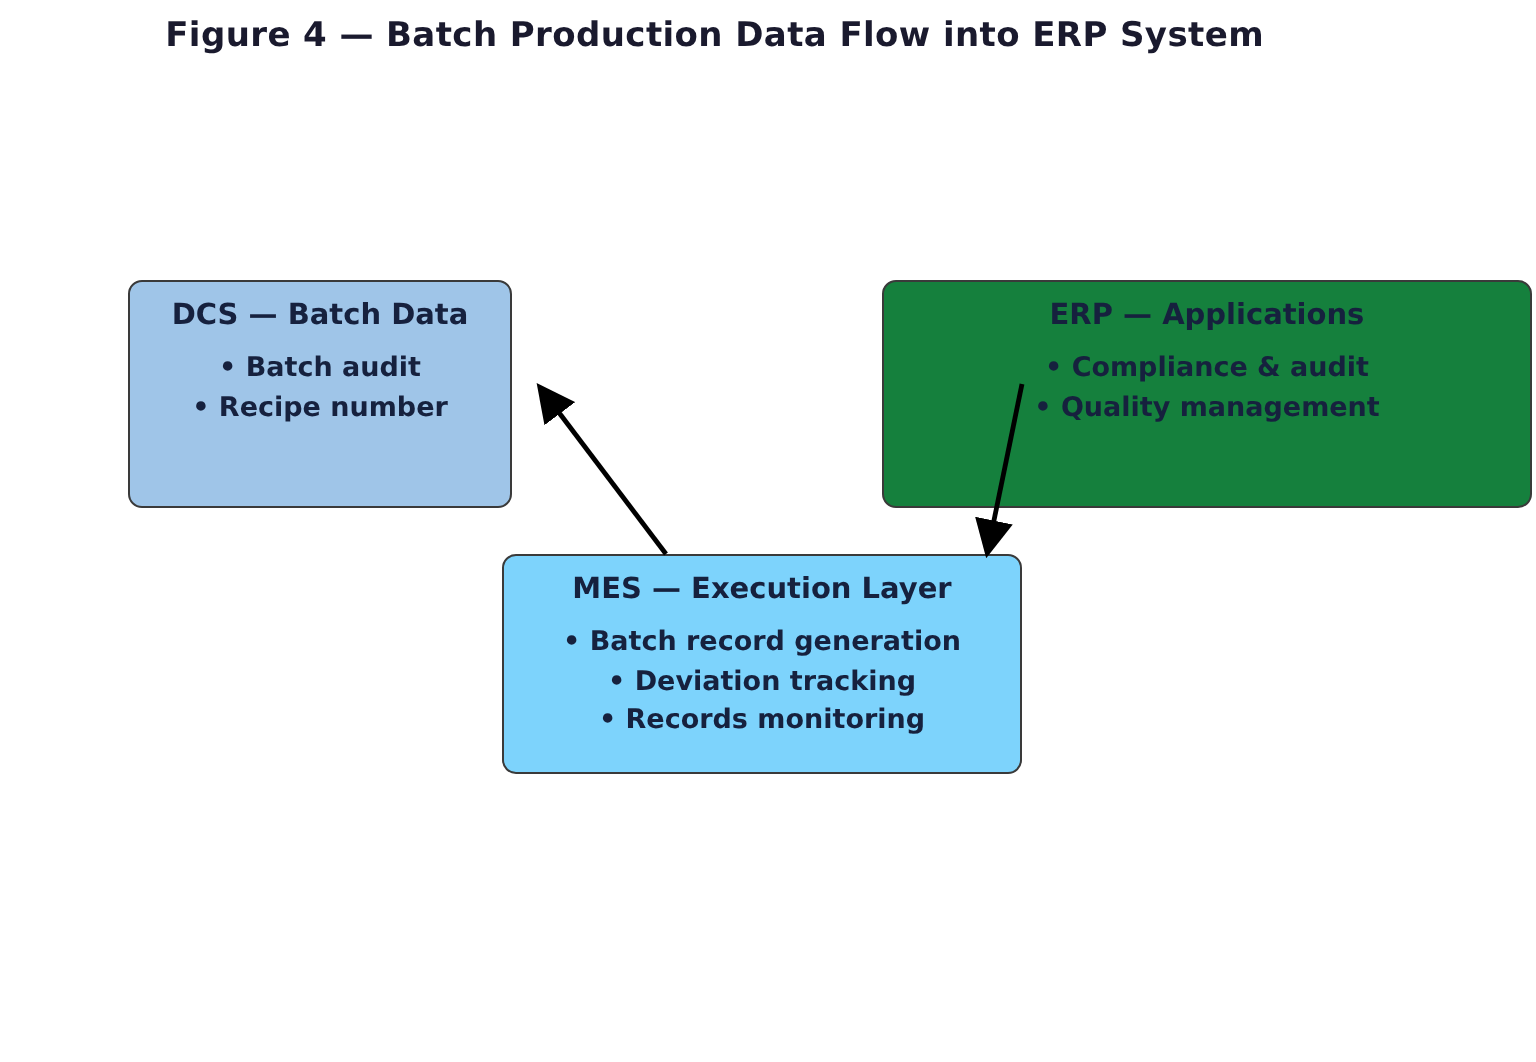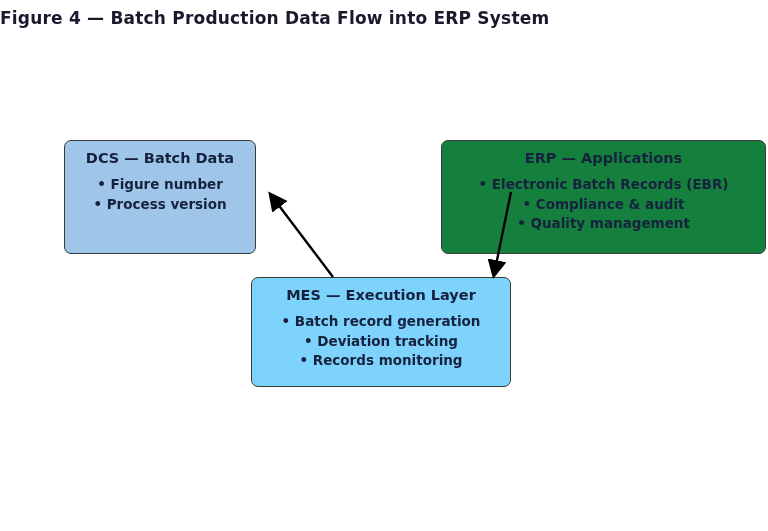--- a/index.html
+++ b/index.html
@@ -12,21 +12,21 @@
     height: 531px;
     position: relative;
     font-family: "DejaVu Sans", sans-serif;
     overflow: hidden;
   }
   #figure-title {
     position: absolute;
     left: 0;
     top: 8px;
     width: 632px;
-    text-align: left;
+    text-align: right;
     font-size: 17px;
     font-weight: bold;
     color: #1a1a2e;
     letter-spacing: 0.2px;
   }
   .node {
     position: absolute;
     box-sizing: border-box;
     border: 1.5px solid #3a3a3a;
     border-radius: 7px;
@@ -84,29 +84,28 @@
   }
 </style>
 </head>
 <body>
 
 <div id="figure-title">Figure 4 — Batch Production Data Flow into ERP System</div>
 
 <div class="node" id="node-dcs">
   <div class="node-title">DCS — Batch Data</div>
   <div class="node-items">
-    <div class="node-item">• Figure number</div>
-    <div class="node-item">• Process version</div>
+    <div class="node-item">• Batch audit</div>
+    <div class="node-item">• Recipe number</div>
   </div>
 </div>
 
 <div class="node" id="node-erp">
   <div class="node-title">ERP — Applications</div>
   <div class="node-items">
-    <div class="node-item">• Electronic Batch Records (EBR)</div>
     <div class="node-item">• Compliance &amp; audit</div>
     <div class="node-item">• Quality management</div>
   </div>
 </div>
 
 <div class="node" id="node-mes">
   <div class="node-title">MES — Execution Layer</div>
   <div class="node-items">
     <div class="node-item">• Batch record generation</div>
     <div class="node-item">• Deviation tracking</div>

